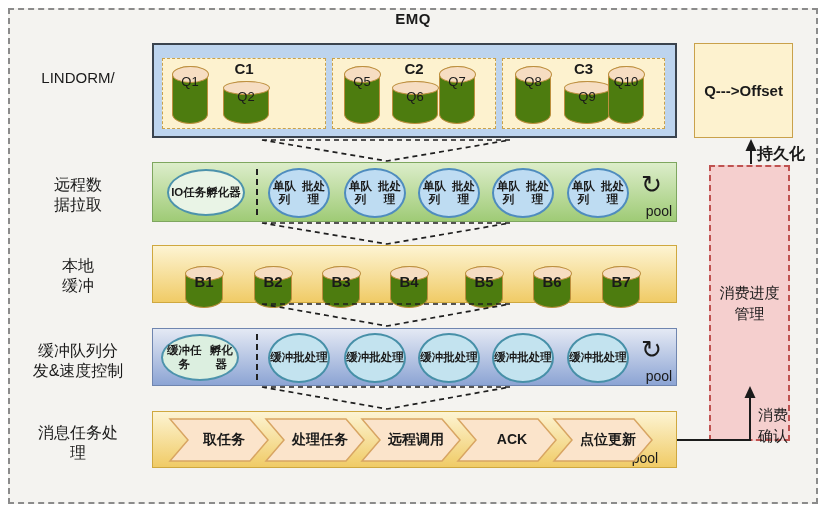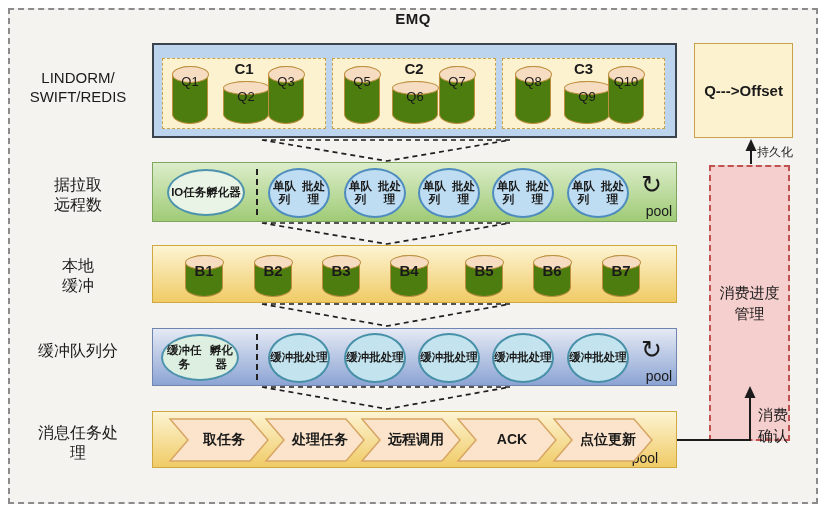--- a/index.html
+++ b/index.html
@@ -11,82 +11,79 @@
   .row{position:absolute;left:152px;width:525px;z-index:2}
   #row-queues{top:43px;height:95px;background:#bdd4ee;border:2px solid #3a434e}
   .cluster{position:absolute;top:13px;width:164px;height:71px;background:#fdf2cf;border:1.5px dashed #c9a14b}
   .cluster-name{position:absolute;top:1px;left:0;right:0;text-align:center;font-size:15px;font-weight:600}
   .cyl{position:absolute;background:#4d7c0f;border:1.5px solid #bd8f3e;border-radius:50%/10px;display:flex;align-items:flex-start;justify-content:center}
   .cyl::before{content:"";position:absolute;top:-1.5px;left:-1.5px;right:-1.5px;height:15px;background:#f6ddc2;border:1.5px solid #bd8f3e;border-radius:50%}
   .cyl span{position:relative;z-index:2;font-size:13px;padding-top:7px}
   .cyl.big{width:36px;height:58px;top:7px}
   .cyl.small{width:46px;height:43px;top:22px}
   .cyl.small::before{height:12px}
-  .cyl.buf{width:38px;height:42px;top:9px}
+  .cyl.buf{width:38px;height:42px;top:20px}
   .cyl.buf::before{height:13px}
   .cyl.buf span{font-size:15px;font-weight:700;padding-top:6px}
   .green-row{top:162px;height:60px;background:linear-gradient(180deg,#dcedca,#9fcb76);border:1px solid #7ea65f}
   .blue-row{top:328px;height:58px;background:linear-gradient(180deg,#e4e9f4,#8ca4d4);border:1px solid #6f85af}
   .gold-row{background:linear-gradient(180deg,#fdf4d3,#f0cb66);border:1px solid #cfa83f}
   #row-localbuf{top:245px;height:58px}
   #row-tasks{top:411px;height:57px}
   .ell{position:absolute;border-radius:50%;display:flex;flex-direction:row;align-items:center;justify-content:center;text-align:center;line-height:1.15}
   .spawner{width:78px;height:47px;background:#e9f4e6;border:2px solid #4d93ac;font-size:11.5px;font-weight:600}
   .spawner.b{background:#dcefe0}
   .worker{width:62px;height:50px;font-size:11.5px;font-weight:600}
   .worker.g{background:#bedcf2;border:2px solid #4f8cbe;top:5px}
   .worker.b{background:#c3e3ef;border:2px solid #4790a8;top:4px}
   .vdiv{position:absolute;left:103px;width:0;border-left:2px dashed #222}
   .pool-icon{position:absolute;font-size:25px;line-height:1;font-weight:400;z-index:3}
   .pool-label{position:absolute;font-size:14px;width:44px;text-align:center;z-index:3}
   .offset-box{position:absolute;left:694px;top:43px;width:99px;height:95px;background:#fdf2cf;border:1.5px solid #c9a14b;display:flex;align-items:center;justify-content:center;font-size:15px;font-weight:600;z-index:2}
   .progress-box{position:absolute;left:709px;top:165px;width:81px;height:276px;background:#f5cfce;border:2px dashed #bf5250;display:flex;flex-direction:column;align-items:center;justify-content:center;font-size:15px;line-height:21px;font-weight:500;z-index:2}
-  .persist{position:absolute;left:757px;top:144px;font-size:12px;font-weight:400;z-index:10}
+  .persist{position:absolute;left:757px;top:144px;font-size:16px;font-weight:700;z-index:10}
   .confirm{position:absolute;left:758px;top:404px;font-size:15px;line-height:21px;font-weight:500;z-index:10}
   .overlay{position:absolute;left:0;top:0;z-index:6;pointer-events:none}
   .chev-label{position:absolute;top:431px;width:76px;text-align:center;font-size:14px;font-weight:600;z-index:10}
 </style>
 </head>
 <body>
 
 <div class="stage">
   <div class="frame"></div>
   <div class="title-emq">EMQ</div>
 
   <div class="side-label" style="top:68px;font-size:15px;line-height:19px">
     <div>LINDORM/</div>
-    <div>SWIFT/REDIS</div>
   </div>
   <div class="side-label" style="top:175px">
+    <div>远程数</div>
     <div>据拉取</div>
-    <div>远程数</div>
   </div>
   <div class="side-label" style="top:256px">
     <div>本地</div>
     <div>缓冲</div>
   </div>
   <div class="side-label" style="top:341px">
     <div>缓冲队列分</div>
+    <div>发&amp;速度控制</div>
   </div>
   <div class="side-label" style="top:423px">
     <div>消息任务处</div>
     <div>理</div>
   </div>
 
   <div class="row" id="row-queues">
     <div class="cluster" style="left:8px">
       <div class="cluster-name">C1</div>
       <div class="cyl big" style="left:9px">
           <span>Q1</span>
         </div>
       <div class="cyl small" style="left:60px">
           <span>Q2</span>
-        </div>
-      <div class="cyl big" style="left:105px">
-          <span>Q3</span>
         </div>
     </div>
     <div class="cluster" style="left:178px">
       <div class="cluster-name">C2</div>
       <div class="cyl big" style="left:11px">
           <span>Q5</span>
         </div>
       <div class="cyl small" style="left:59px">
           <span>Q6</span>
         </div>

